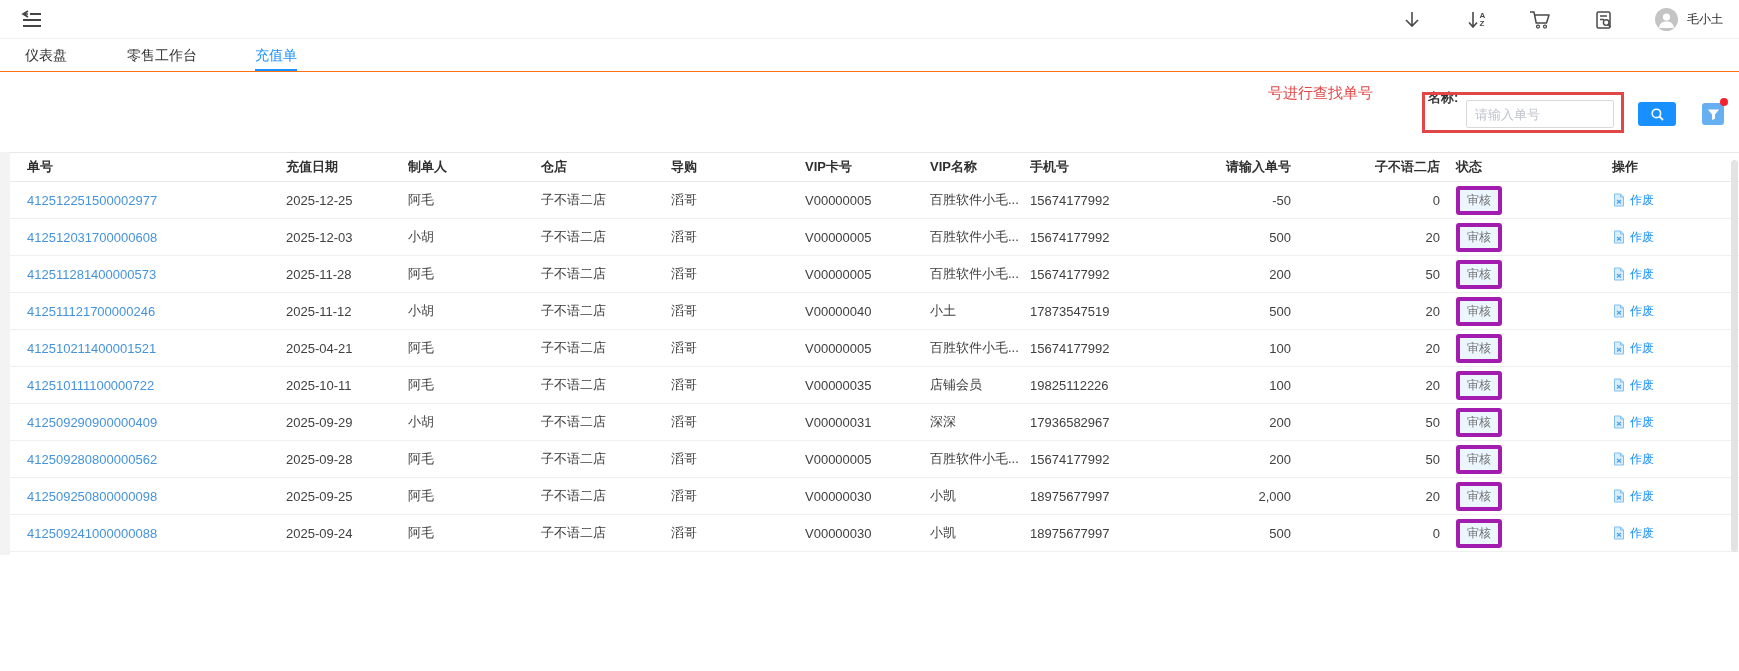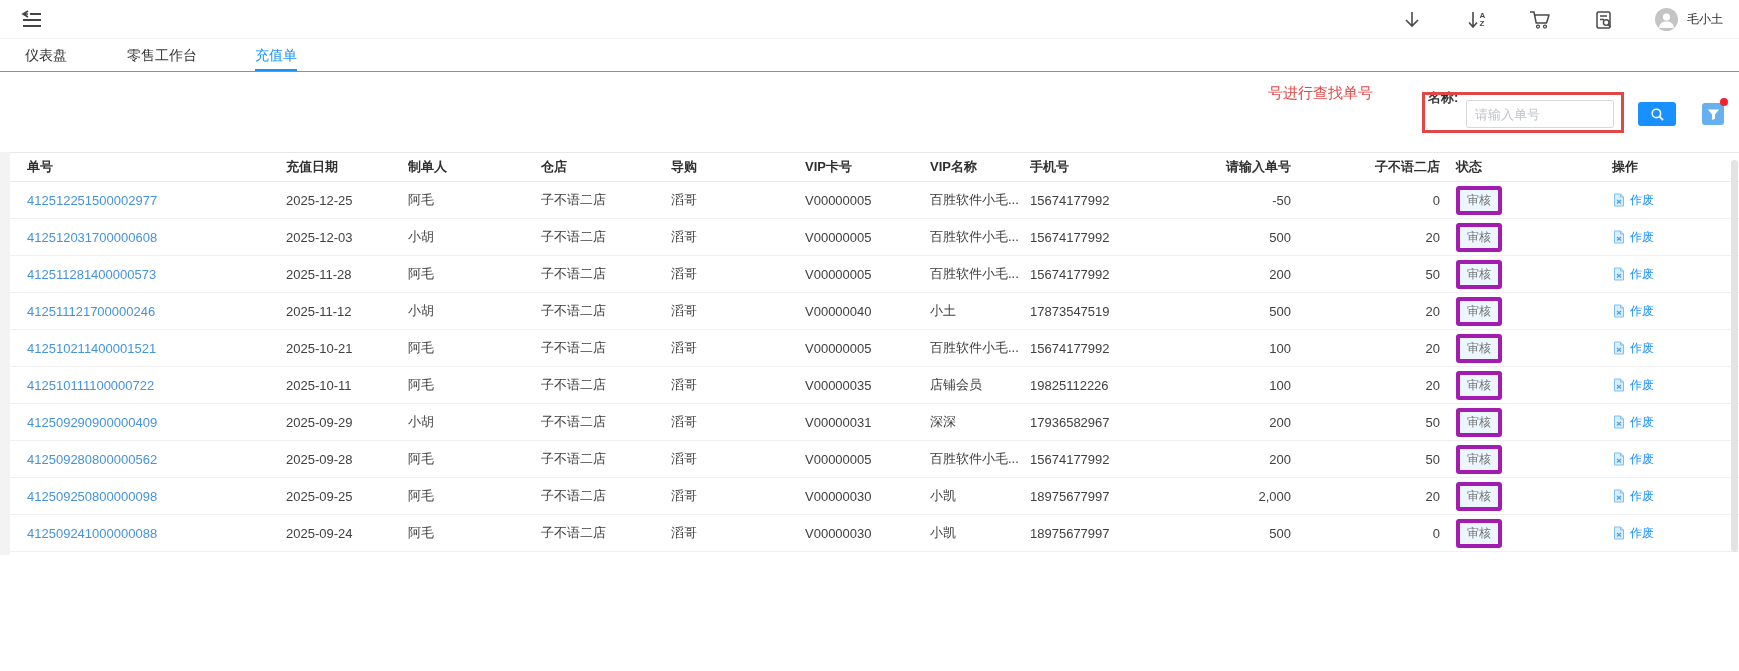--- a/index.html
+++ b/index.html
@@ -248,21 +248,21 @@
             <path d="M8.5 1 V4 H11.5" fill="none" stroke="#7fc0f0" stroke-width="1"></path>
             <path d="M5 7 L9 10.5 M9 7 L5 10.5" stroke="#4aa3e8" stroke-width="1.2"></path>
           </svg>
         </span>
         <a class="link2">作废</a>
       </div>
     </div>
 
     <div class="tr">
       <div class="td c0"><a class="link">412510211400001521</a></div>
-      <div class="td c1">2025-10-21</div>
+      <div class="td c1">2025-04-21</div>
       <div class="td c2">阿毛</div>
       <div class="td c3">子不语二店</div>
       <div class="td c4">滔哥</div>
       <div class="td c5">V00000005</div>
       <div class="td c6">百胜软件小毛...</div>
       <div class="td c7">15674177992</div>
       <div class="td c8">100</div>
       <div class="td c9">20</div>
       <div class="td c10"><span class="badge">审核</span></div>
       <div class="td c11">

